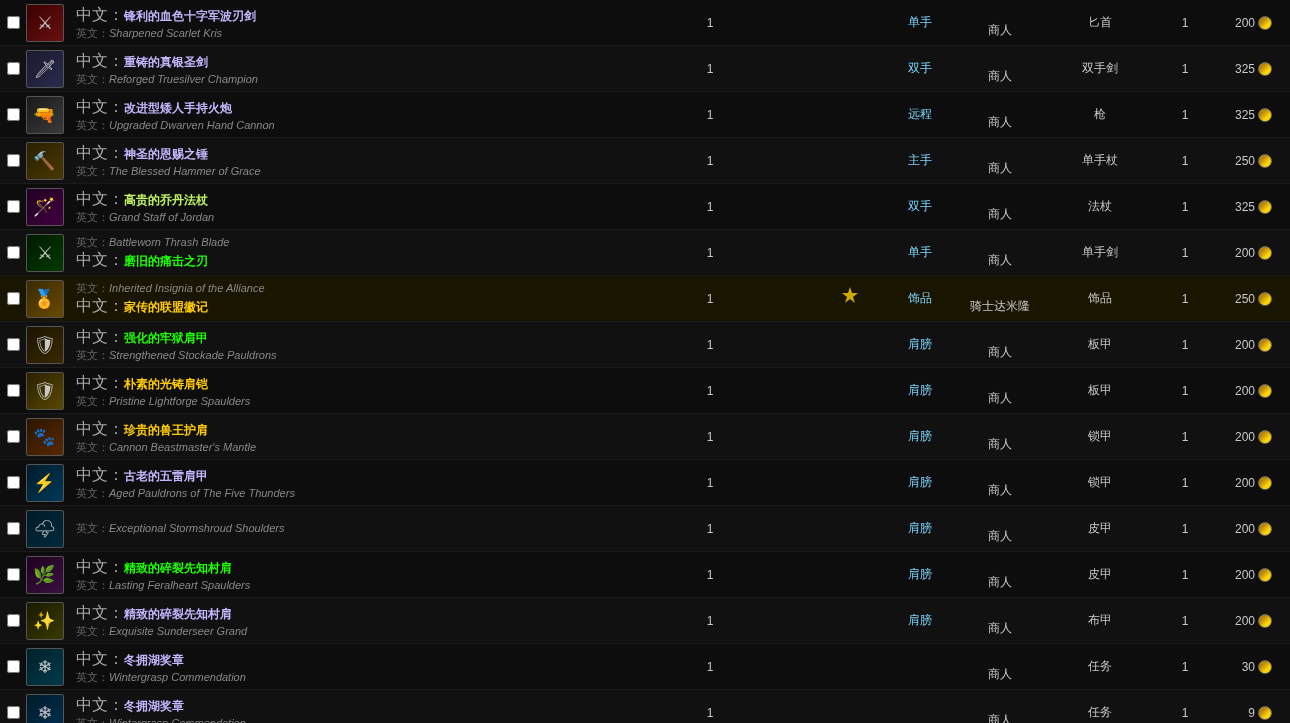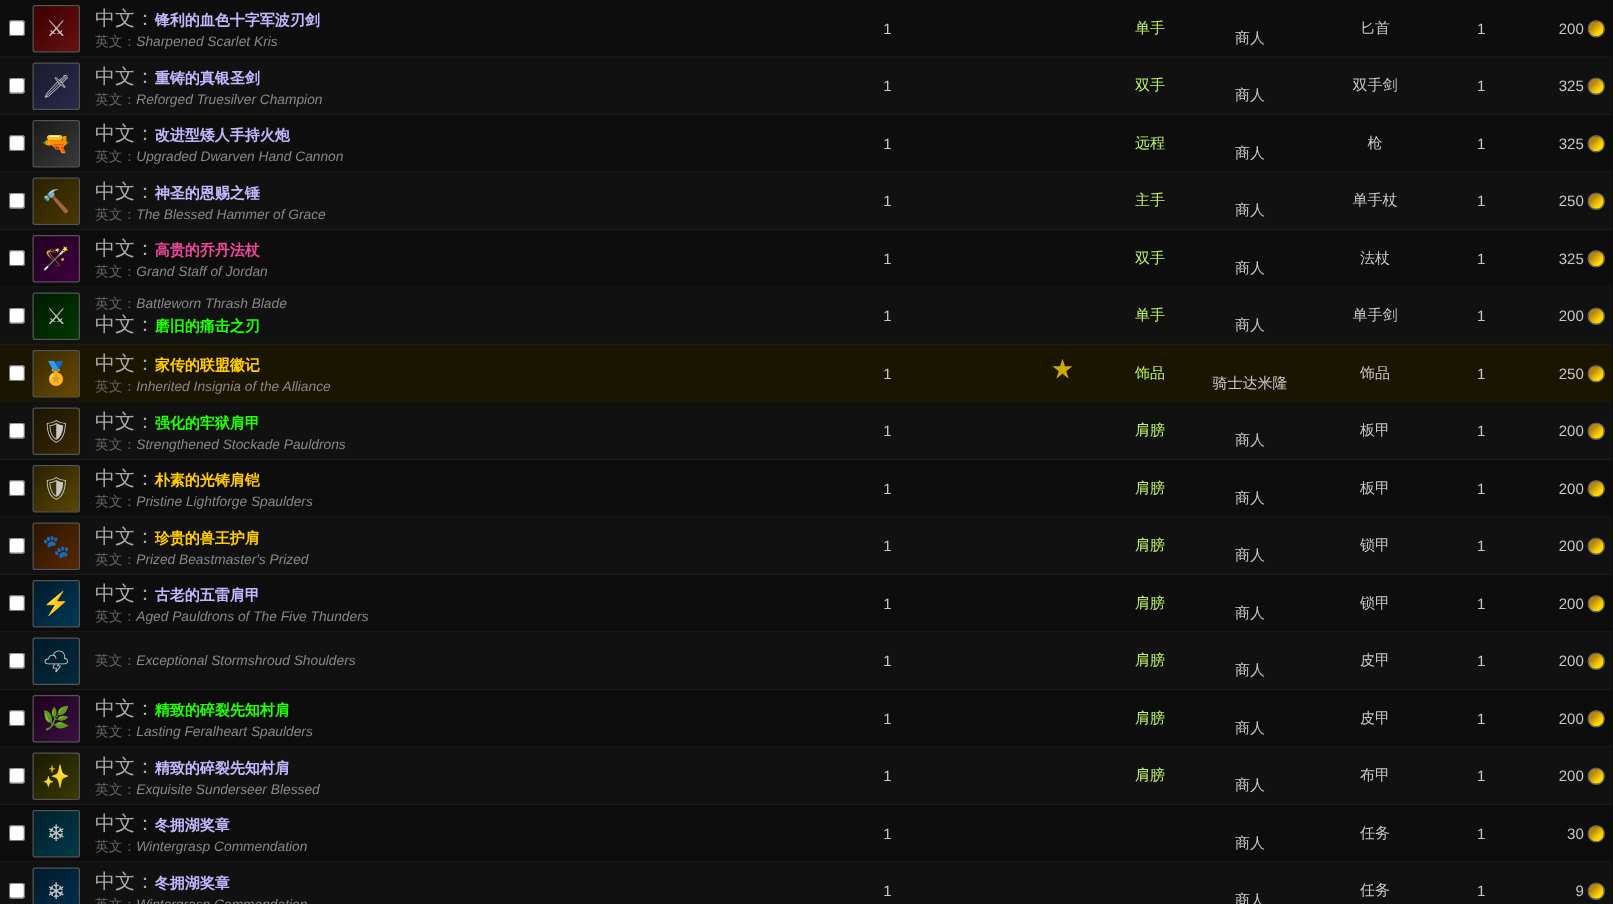--- a/index.html
+++ b/index.html
@@ -62,21 +62,21 @@
       min-width: 280px;
     }
     .name-cn {
       color: #ffcc00;
       font-size: 12px;
       font-weight: bold;
     }
     .name-cn.blue { color: #c4b5fd; }
     .name-cn.gold { color: #ffcc00; }
     .name-cn.green { color: #1eff00; }
-    .name-cn.orange { color: #ec4899; }
+    .name-cn.orange { color: #bef264; }
     .name-en {
       color: #888;
       font-size: 11px;
       font-style: italic;
     }
     .label-cn {
       color: #aaa;
       font-size: 16px;
     }
     .label-en {
@@ -96,21 +96,21 @@
     }
     .col-special-icon {
       width: 60px;
       min-width: 60px;
       text-align: center;
     }
     .col-slot {
       width: 80px;
       min-width: 80px;
       text-align: center;
-      color: #bef264;
+      color: #7dd3fc;
     }
     .col-source {
       width: 80px;
       min-width: 80px;
       text-align: center;
       color: #c8c8c8;
       margin-top: 16px;
     }
     .col-subtype {
       width: 120px;
@@ -121,21 +121,21 @@
     .col-count {
       width: 50px;
       min-width: 50px;
       text-align: center;
       color: #c8c8c8;
     }
     .col-price {
       width: 80px;
       min-width: 80px;
       text-align: right;
-      padding-right: 6px;
+      padding-right: 18px;
       color: #c8c8c8;
       display: flex;
       align-items: center;
       justify-content: flex-end;
       gap: 3px;
     }
     .price-value {
       color: #c8c8c8;
     }
     .price-icon {
@@ -315,22 +315,22 @@
       </div>
     </div>
     <div class="item-row highlight">
       <div class="col-checkbox">
         <input type="checkbox" style="">
       </div>
       <div class="col-icon">
         <div class="item-icon icon-insignia">🏅</div>
       </div>
       <div class="col-name">
+        <div><span class="label-en">英文：</span><span class="name-en">Inherited Insignia of the Alliance</span></div>
         <div><span class="label-cn">中文：</span><span class="name-cn gold">家传的联盟徽记</span></div>
-        <div><span class="label-en">英文：</span><span class="name-en">Inherited Insignia of the Alliance</span></div>
       </div>
       <div class="col-qty">1</div>
       <div class="col-empty"></div>
       <div class="col-special-icon"><svg width="24" height="24" viewBox="0 0 24 24">
           <path fill="#ccaa00" d="M12 2 L14 8 L20 8 L15 12 L17 18 L12 14 L7 18 L9 12 L4 8 L10 8 Z"></path>
         </svg></div>
       <div class="col-slot">饰品</div>
       <div class="col-source">骑士达米隆</div>
       <div class="col-subtype">饰品</div>
       <div class="col-count">1</div>
@@ -387,21 +387,21 @@
     </div>
     <div class="item-row">
       <div class="col-checkbox">
         <input type="checkbox" style="">
       </div>
       <div class="col-icon">
         <div class="item-icon icon-beastmaster">🐾</div>
       </div>
       <div class="col-name">
         <div><span class="label-cn">中文：</span><span class="name-cn gold">珍贵的兽王护肩</span></div>
-        <div><span class="label-en">英文：</span><span class="name-en">Prized Beastmaster's Prized</span></div>
+        <div><span class="label-en">英文：</span><span class="name-en">Cannon Beastmaster's Mantle</span></div>
       </div>
       <div class="col-qty">1</div>
       <div class="col-empty"></div>
       <div class="col-special-icon"></div>
       <div class="col-slot">肩膀</div>
       <div class="col-source">商人</div>
       <div class="col-subtype">锁甲</div>
       <div class="col-count">1</div>
       <div class="col-price">
         <span class="price-value">200</span>
@@ -478,21 +478,21 @@
     </div>
     <div class="item-row">
       <div class="col-checkbox">
         <input type="checkbox" style="">
       </div>
       <div class="col-icon">
         <div class="item-icon icon-sunder">✨</div>
       </div>
       <div class="col-name">
         <div><span class="label-cn">中文：</span><span class="name-cn blue">精致的碎裂先知村肩</span></div>
-        <div><span class="label-en">英文：</span><span class="name-en">Exquisite Sunderseer Blessed</span></div>
+        <div><span class="label-en">英文：</span><span class="name-en">Exquisite Sunderseer Grand</span></div>
       </div>
       <div class="col-qty">1</div>
       <div class="col-empty"></div>
       <div class="col-special-icon"></div>
       <div class="col-slot">肩膀</div>
       <div class="col-source">商人</div>
       <div class="col-subtype">布甲</div>
       <div class="col-count">1</div>
       <div class="col-price">
         <span class="price-value">200</span>

